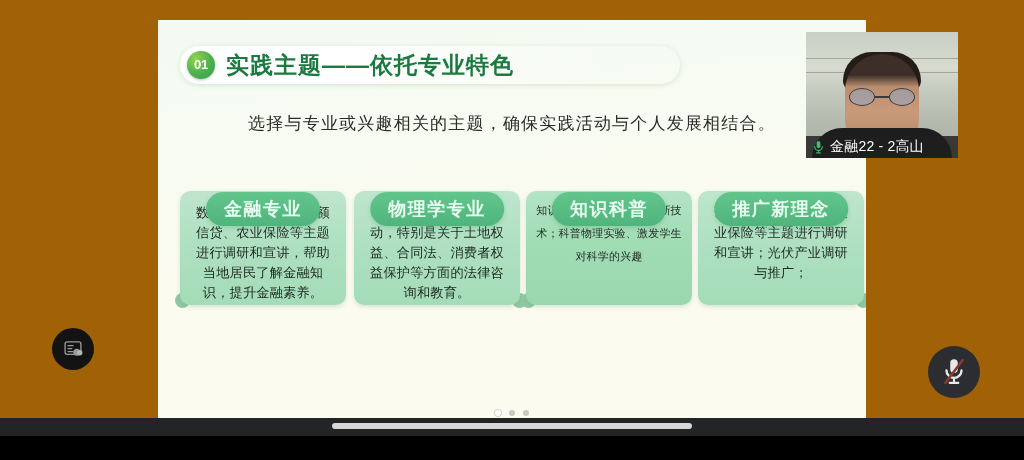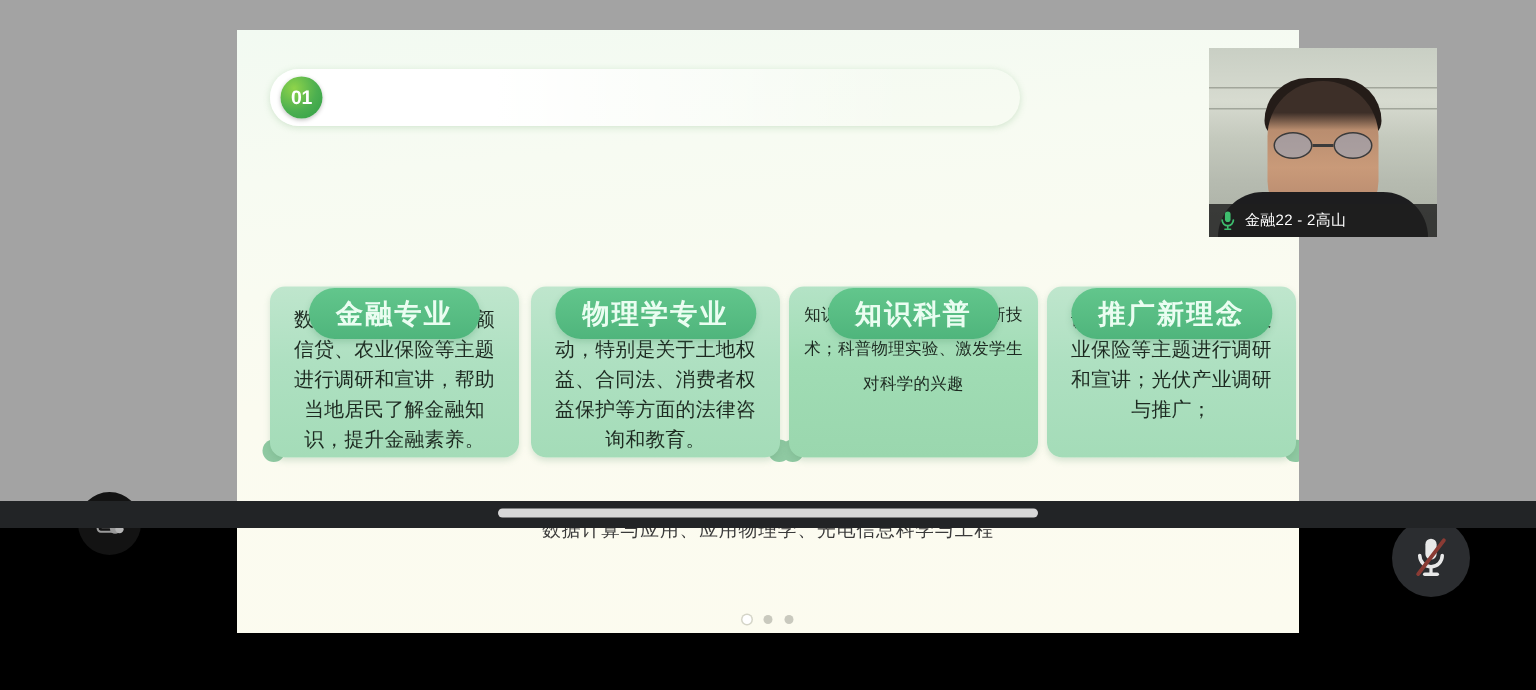--- a/index.html
+++ b/index.html
@@ -1,20 +1,20 @@
 <!DOCTYPE html>
 <html><head>
 <meta charset="utf-8">
 <style>
   * { margin:0; padding:0; box-sizing:border-box; }
   html,body { width:1024px; height:460px; background:#000; overflow:hidden; }
   body { font-family:"Liberation Sans", sans-serif; }
 
   .screen {
-    position:relative; width:1024px; height:352px; background:#a3a3a3;
+    position:relative; width:1024px; height:436px; background:#a16207;
   }
 
   
   .sysbar {
     position:absolute; left:0; bottom:0; width:1024px; height:18px;
     background:#222426;
   }
   .home-indicator {
     position:absolute; left:50%; transform:translateX(-50%); top:5px;
     width:360px; height:6px; border-radius:4px; background:#d7d7d7;
@@ -153,21 +153,21 @@
   .shoulders {
     position:absolute; left:50%; transform:translateX(-50%); bottom:0;
     width:140px; height:30px; border-radius:50px 50px 0 0; background:#1d1d1f;
   }
   .namebar {
     position:absolute; left:0; bottom:0; width:152px; height:22px;
     background:rgba(30,30,30,0.82);
     display:flex; align-items:center; gap:5px; padding-left:6px;
   }
   .namebar .label {
-    color:#ffffff; font-size:10px; letter-spacing:0.2px; white-space:nowrap;
+    color:#ffffff; font-size:14px; letter-spacing:0.2px; white-space:nowrap;
   }
   .mic-mini { width:13px; height:15px; flex:0 0 auto; }
 
   
   .fab {
     position:absolute; border-radius:50%;
     display:flex; align-items:center; justify-content:center;
   }
   .fab-notes {
     left:52px; top:328px; width:42px; height:42px;
@@ -181,22 +181,24 @@
 </head>
 <body>
 
 <div class="screen">
 
   <div class="slide">
 
     <div class="title-row">
       <div class="title-plate"></div>
       <div class="badge">01</div>
-    </div>
-
+      <div class="title-text">实践主题——依托专业特色</div>
+    </div>
+
+    <div class="subtitle">选择与专业或兴趣相关的主题，确保实践活动与个人发展相结合。</div>
 
     <div class="cards">
 
       <div class="card" style="left:6px; width:166px;">
         <div class="pill">金融专业</div>
         <div class="curl tl" style="left:12px; top:50px;"></div>
         <div class="ribbon" style="width:166px; height:114px;">
           <div class="ribbon-text">数据计算与应用、小额信贷、农业保险等主题进行调研和宣讲，帮助当地居民了解金融知识，提升金融素养。</div>
         </div>
         <div class="curl bl" style="left:-5px; top:146px;"></div>
@@ -224,21 +226,20 @@
         <div class="pill">推广新理念</div>
         <div class="curl tl" style="left:12px; top:50px;"></div>
         <div class="ribbon" style="width:166px; height:114px;">
           <div class="ribbon-text">调研农村照明情况，农业保险等主题进行调研和宣讲；光伏产业调研与推广；</div>
         </div>
         <div class="curl br" style="left:158px; top:146px;"></div>
       </div>
 
     </div>
 
-    <div class="caption">数据计算与应用、应用物理学、光电信息科学与工程</div>
 
     <div class="dots">
       <span class="dot active"></span>
       <span class="dot"></span>
       <span class="dot"></span>
     </div>
   </div>
 
   <div class="video-tile">
     <div class="vbg">

